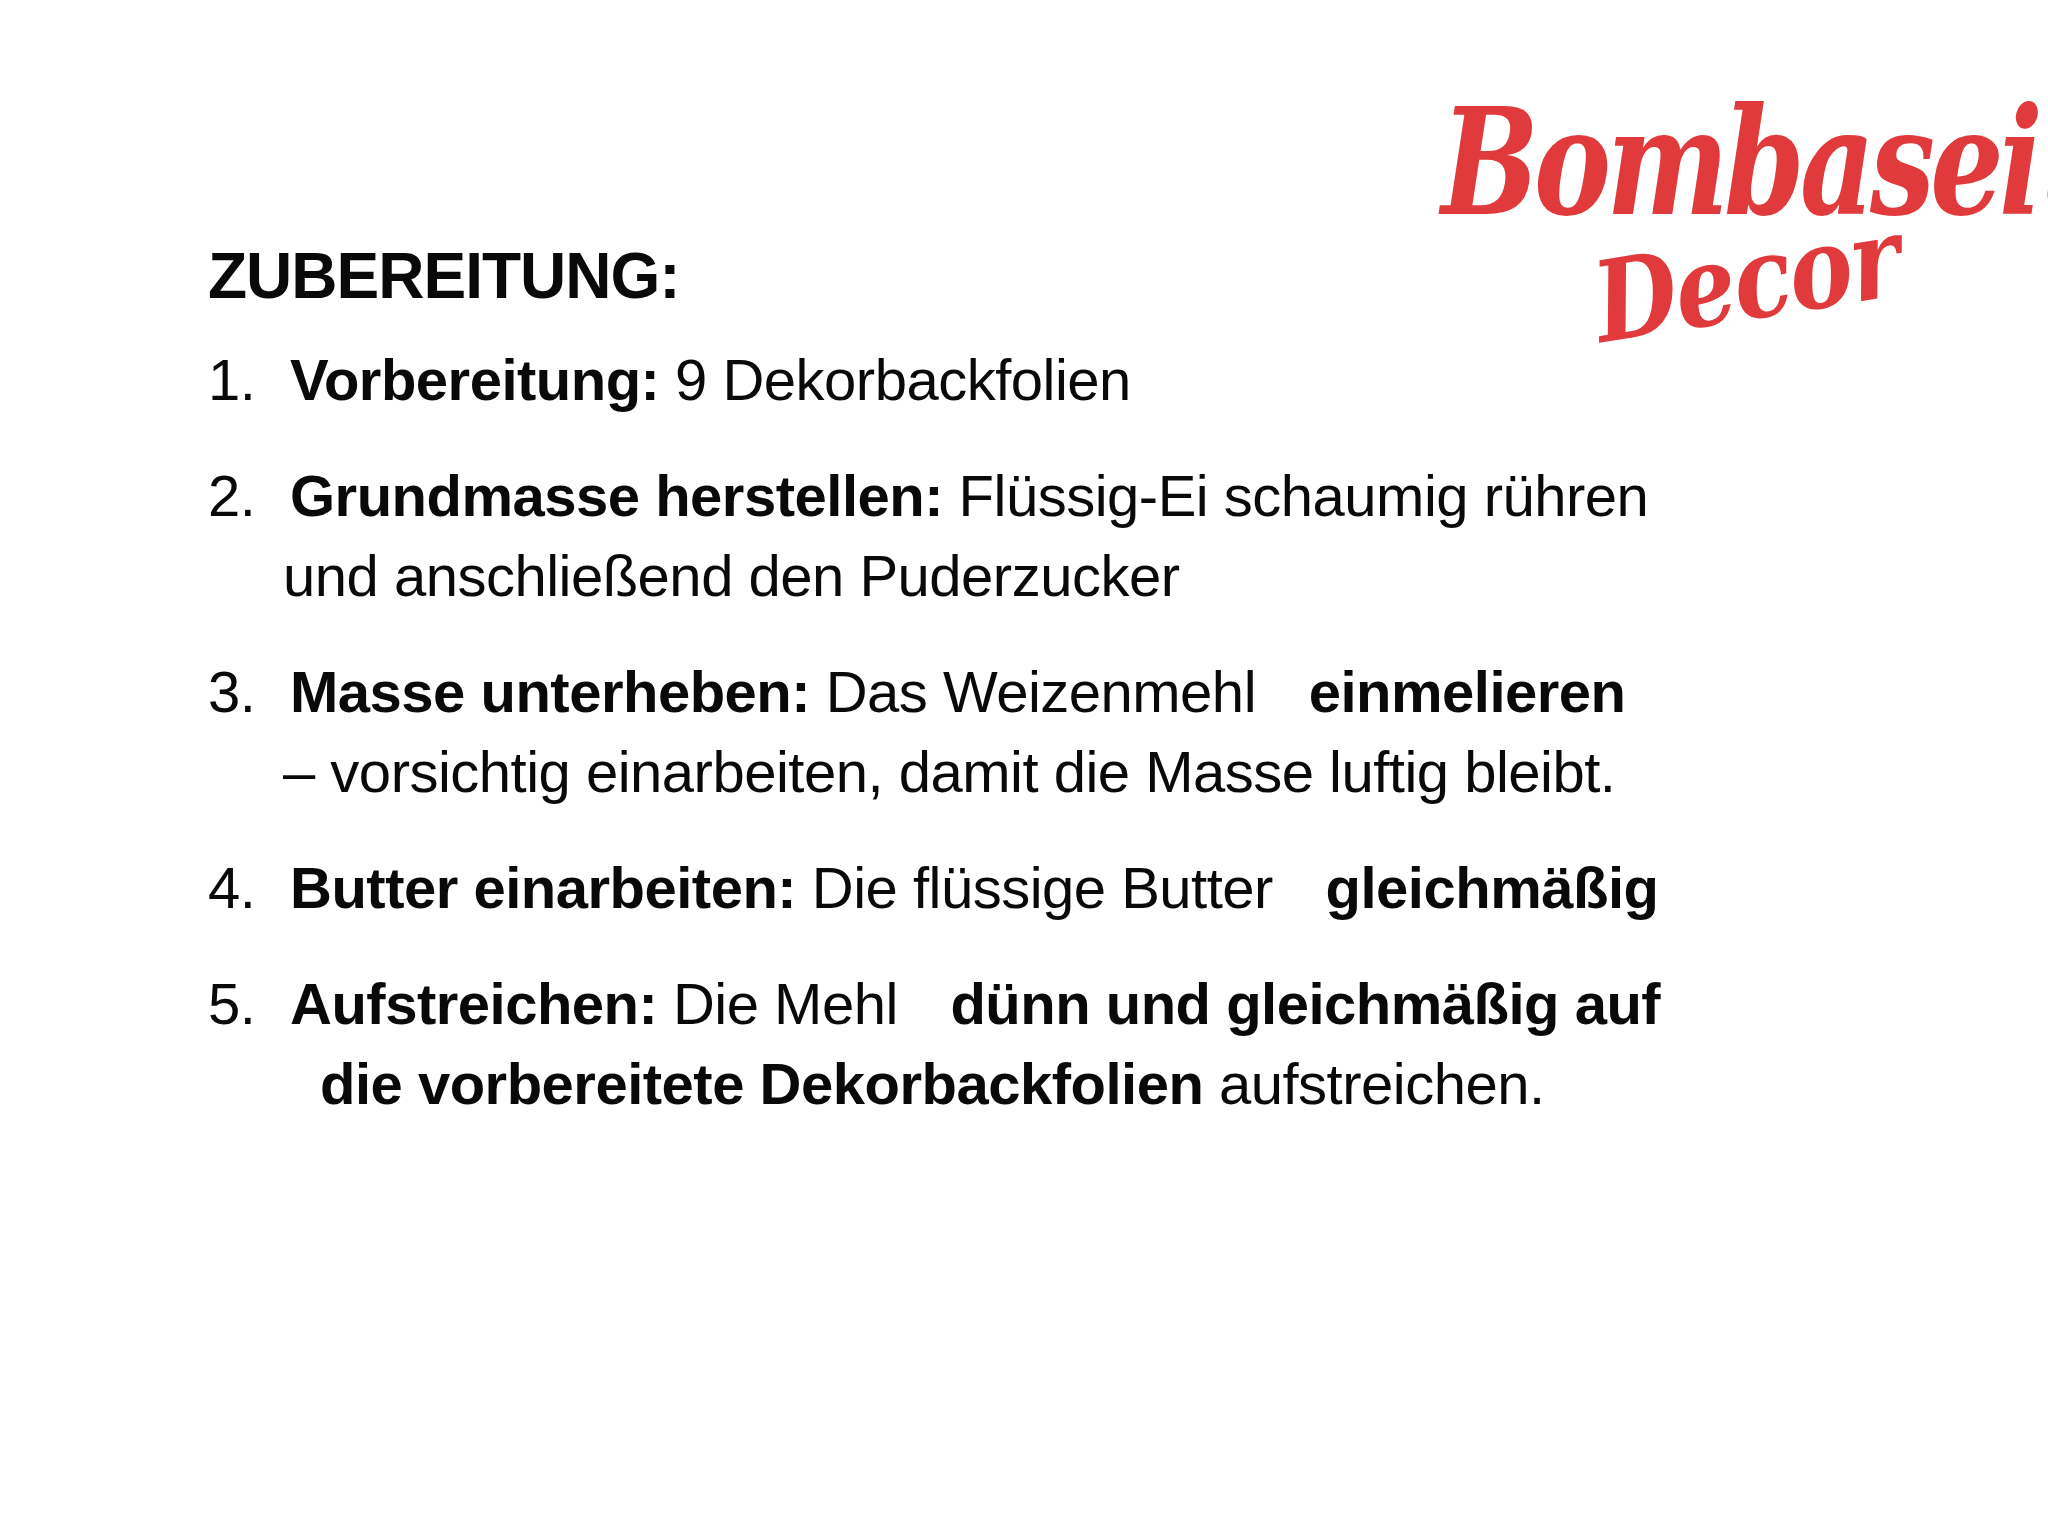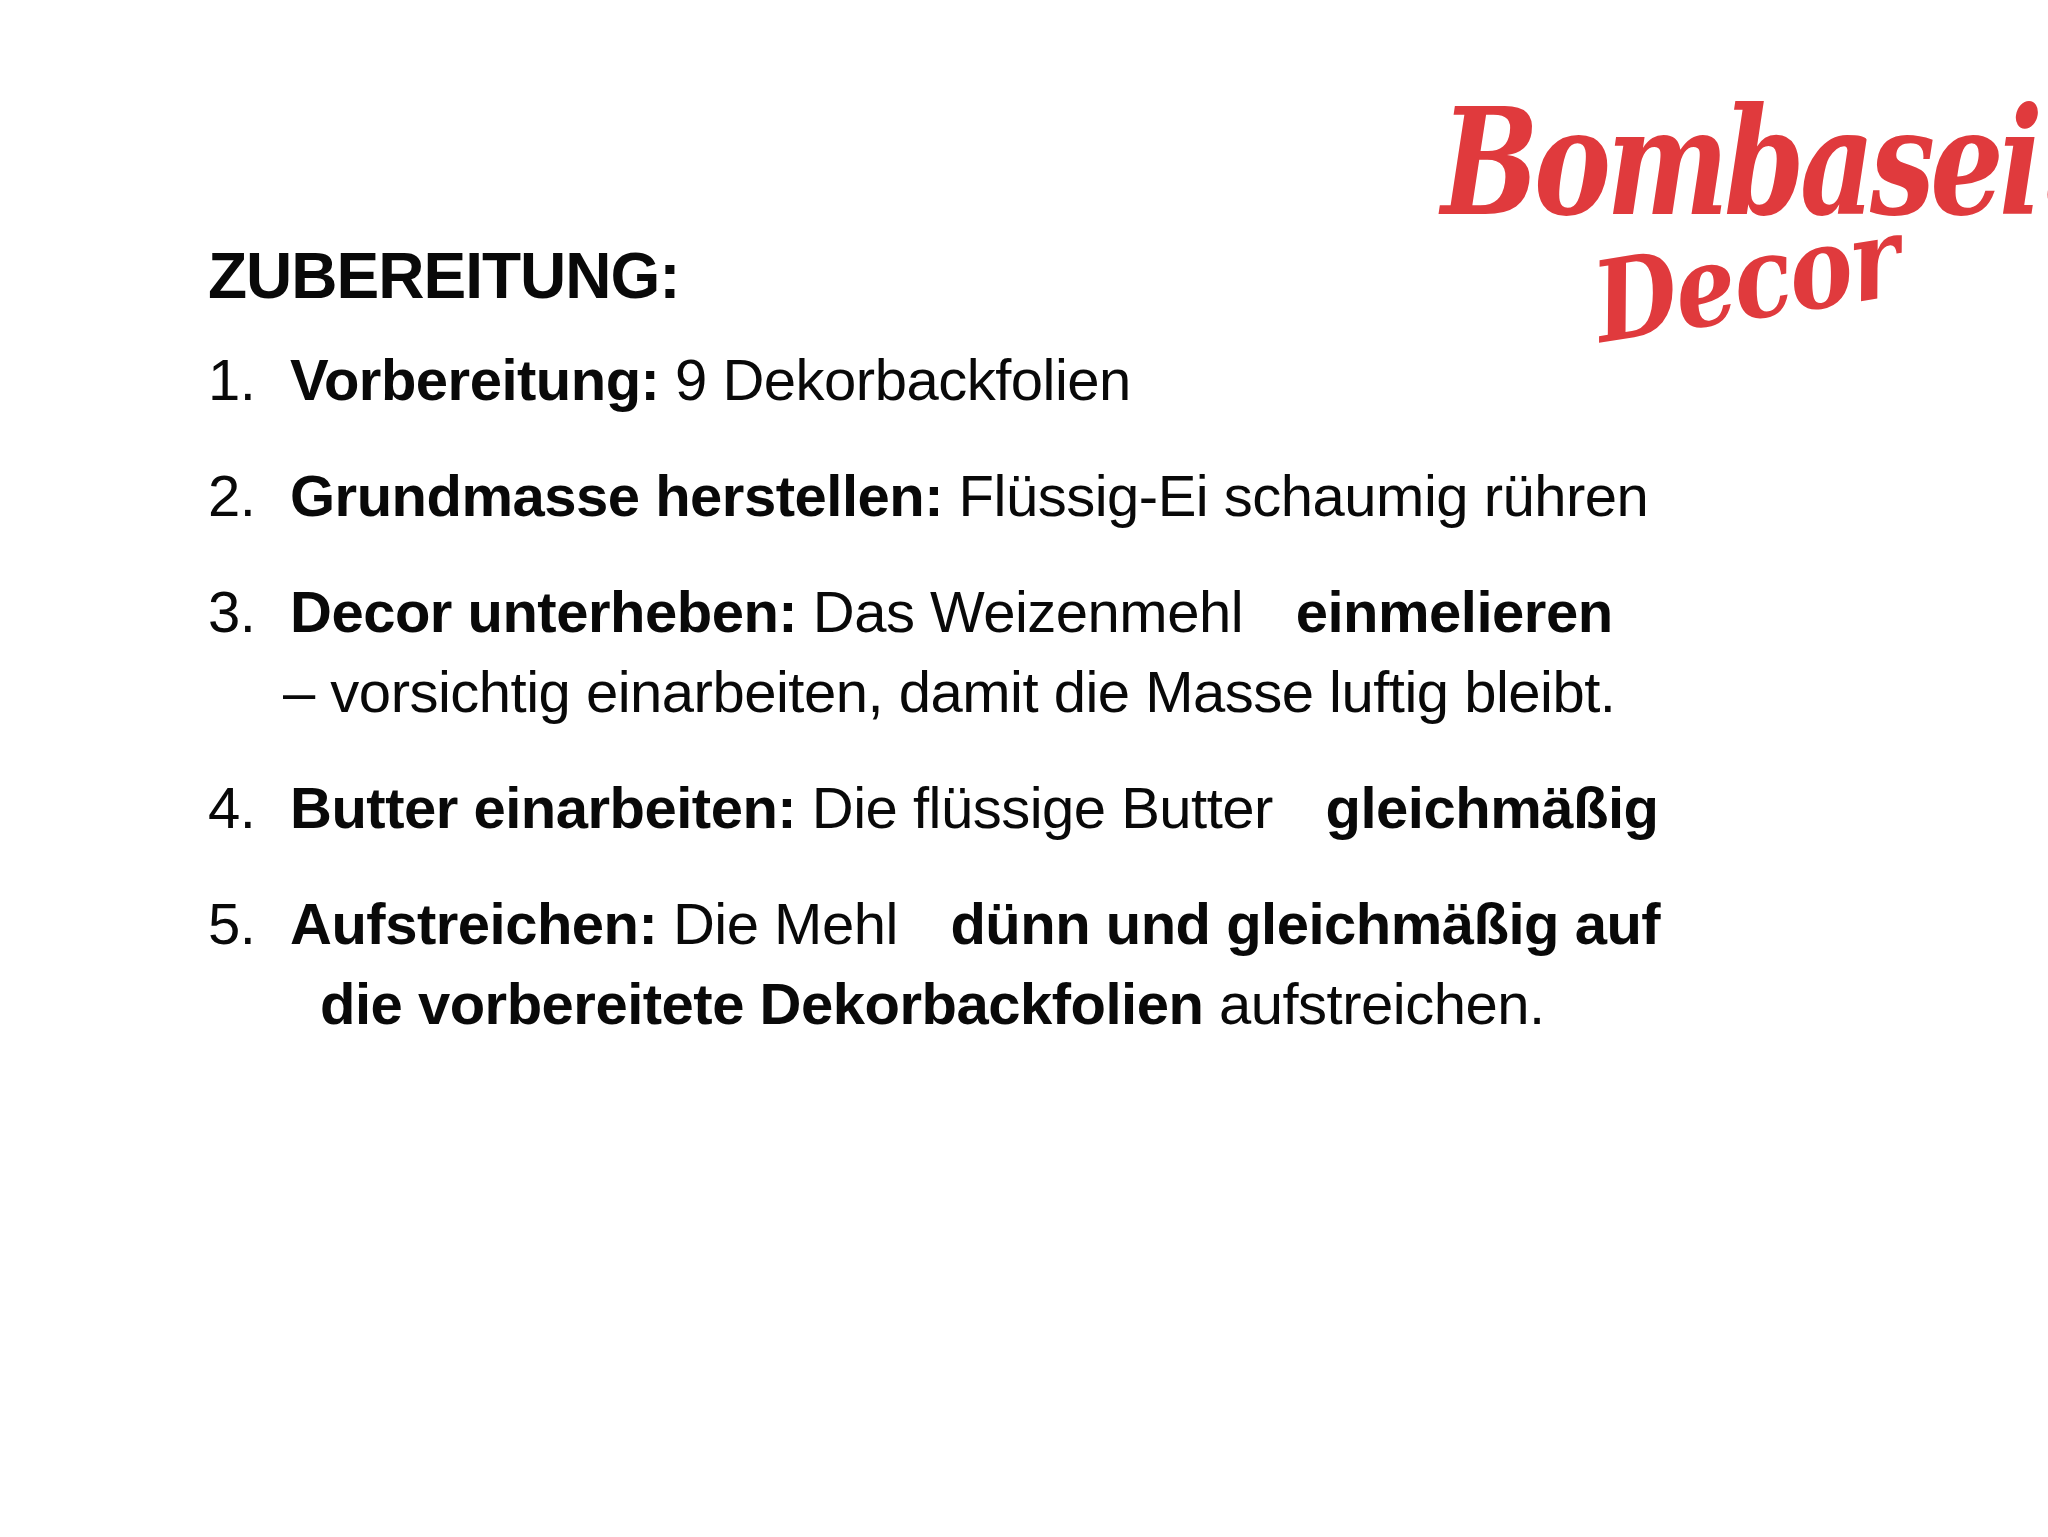--- a/index.html
+++ b/index.html
@@ -93,23 +93,24 @@
 </div>
 
 <div class="content">
   <h1 class="heading">ZUBEREITUNG:</h1>
   <div class="steps">
       <div class="step">
         <div class="step-line first"><span class="step-number">1.</span><span class="seg-bold">Vorbereitung:</span><span class="seg-regular"> 9 Dekorbackfolien</span></div>
       </div>
       <div class="step">
         <div class="step-line first"><span class="step-number">2.</span><span class="seg-bold">Grundmasse herstellen:</span><span class="seg-regular"> Flüssig-Ei schaumig rühren</span></div>
+        <div class="step-line"><span class="seg-regular">und anschließend den Puderzucker</span></div>
       </div>
       <div class="step">
-        <div class="step-line first"><span class="step-number">3.</span><span class="seg-bold">Decor unterheben:</span><span class="seg-regular"> Das Weizenmehl </span><span class="seg-bold">einmelieren</span></div>
+        <div class="step-line first"><span class="step-number">3.</span><span class="seg-bold">Masse unterheben:</span><span class="seg-regular"> Das Weizenmehl </span><span class="seg-bold">einmelieren</span></div>
         <div class="step-line"><span class="seg-regular">– vorsichtig einarbeiten, damit die Masse luftig bleibt.</span></div>
       </div>
       <div class="step">
         <div class="step-line first"><span class="step-number">4.</span><span class="seg-bold">Butter einarbeiten:</span><span class="seg-regular"> Die flüssige Butter </span><span class="seg-bold">gleichmäßig</span></div>
       </div>
       <div class="step">
         <div class="step-line first"><span class="step-number">5.</span><span class="seg-bold">Aufstreichen:</span><span class="seg-regular"> Die Mehl </span><span class="seg-bold">dünn und gleichmäßig auf</span></div>
         <div class="step-line"><span class="seg-bold">die vorbereitete Dekorbackfolien</span><span class="seg-regular"> aufstreichen.</span></div>
       </div>
     </div>

